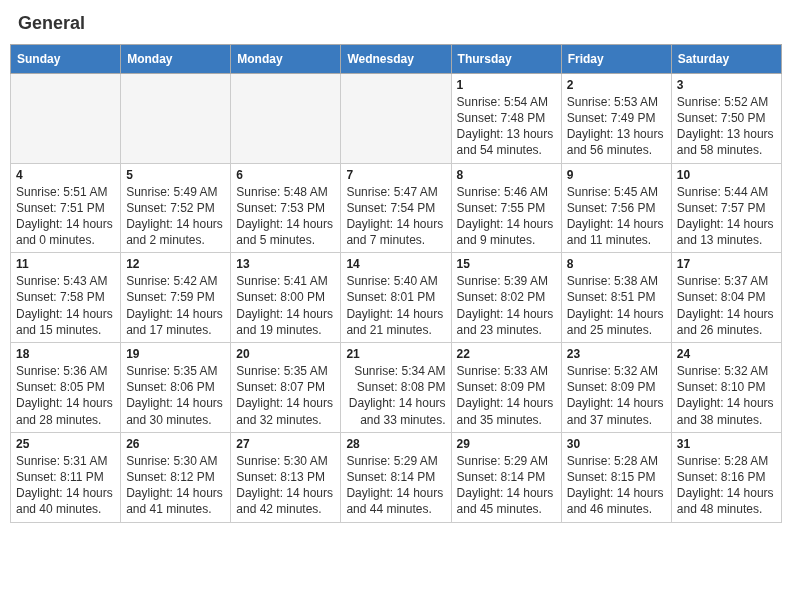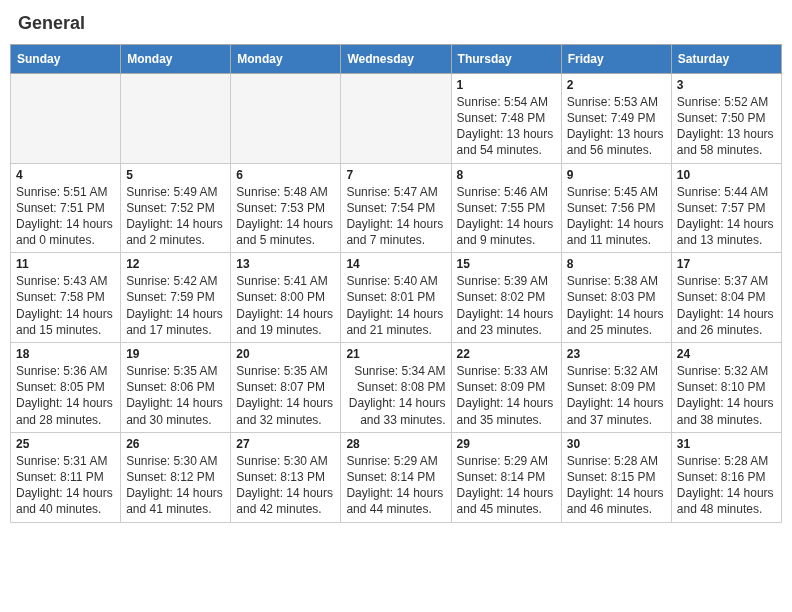--- a/index.html
+++ b/index.html
@@ -223,21 +223,21 @@
         <td>
           <div class="day-number">15</div>
           <div class="day-info" style="white-space: pre-line;">Sunrise: 5:39 AM
 Sunset: 8:02 PM
 Daylight: 14 hours
 and 23 minutes.</div>
         </td>
         <td>
           <div class="day-number">8</div>
           <div class="day-info" style="white-space: pre-line;">Sunrise: 5:38 AM
-Sunset: 8:03 PM
+Sunset: 8:51 PM
 Daylight: 14 hours
 and 25 minutes.</div>
         </td>
         <td>
           <div class="day-number">17</div>
           <div class="day-info" style="white-space: pre-line;">Sunrise: 5:37 AM
 Sunset: 8:04 PM
 Daylight: 14 hours
 and 26 minutes.</div>
         </td>

